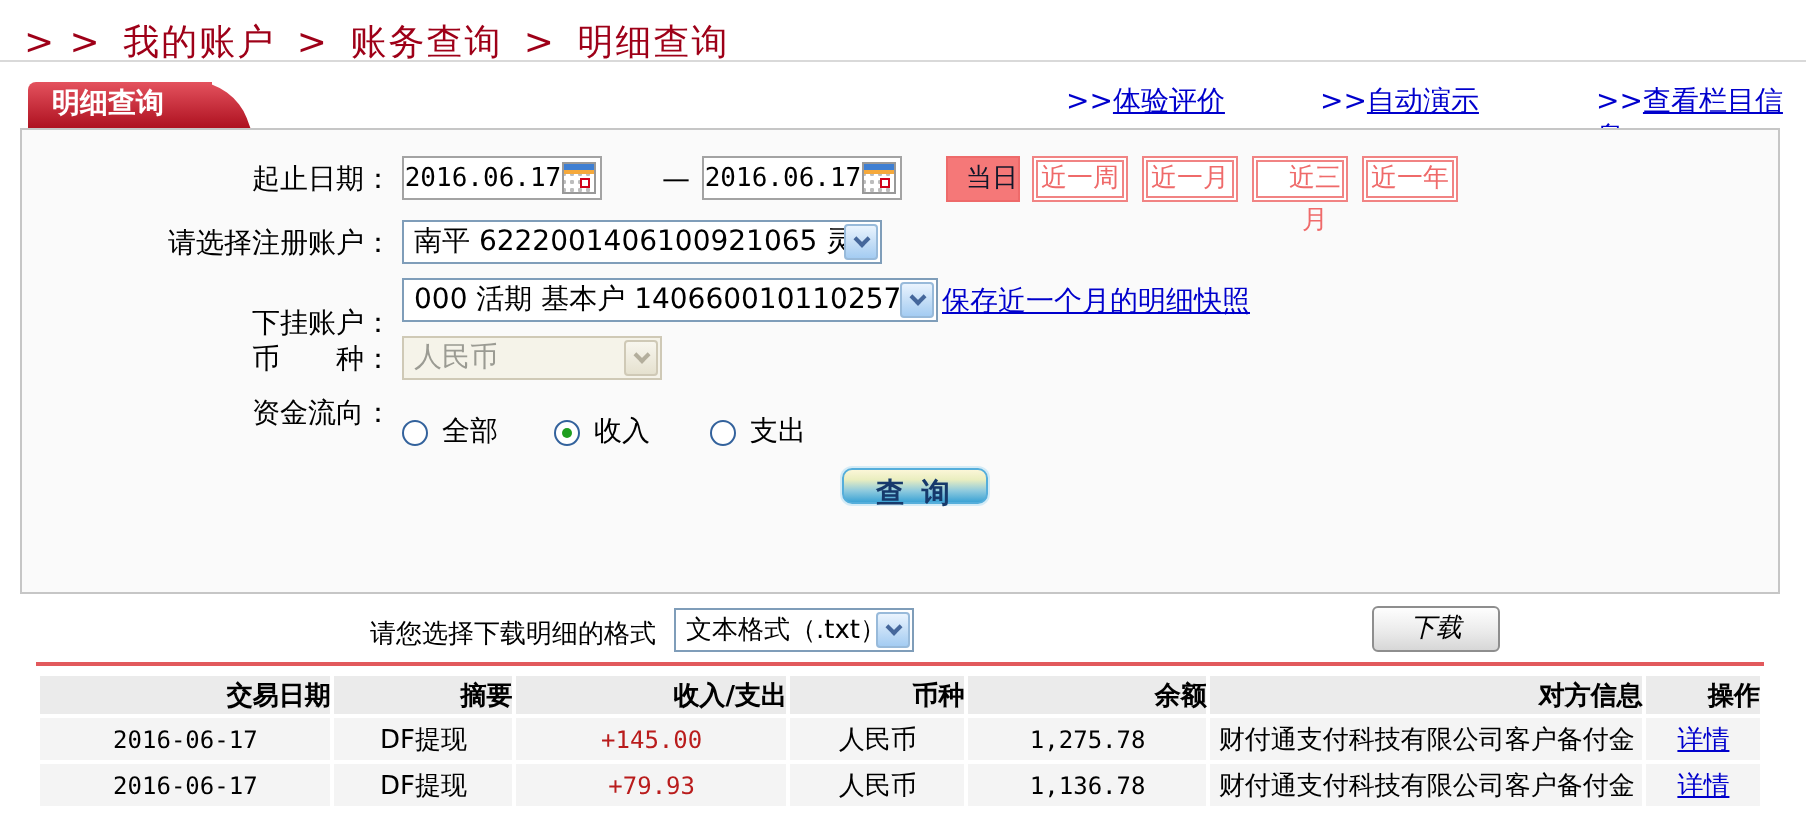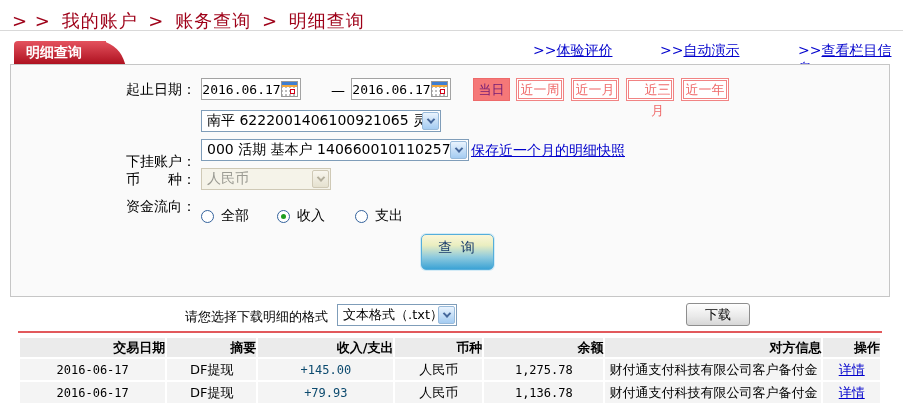--- a/index.html
+++ b/index.html
@@ -33,21 +33,21 @@
   .date-input .dval { flex:1; text-align:center; font-family:"DejaVu Sans Mono",monospace; font-size:13px; }
   .cal { position:relative; width:17px; height:16px; margin-right:2px; border:1px solid #999; background-color:#fff;
          background-image:linear-gradient(#3f7fd2,#3f7fd2),linear-gradient(#f5a93c,#f5a93c),radial-gradient(#bdbdbd 1px,transparent 1.2px);
          background-size:100% 3px,100% 2px,4px 4px; background-position:0 0,0 3px,2px 7px;
          background-repeat:no-repeat,no-repeat,repeat; cursor:pointer; }
   .cal::after { content:""; position:absolute; right:2px; bottom:2px; width:3px; height:3px; border:1px solid #d0021b; background:#fff; }
   .date-dash { position:absolute; top:17px; left:320px; font-size:14px; }
 
   
   .range-btn { position:absolute; top:13px; height:23px; line-height:21px; text-align:center; font-size:13px; cursor:pointer; }
-  .range-btn.solid { background:#f57878; color:#701a75; border:1px solid #ee6a6a; width:37px; }
+  .range-btn.solid { background:#f57878; color:#0f172a; border:1px solid #ee6a6a; width:37px;text-align:right; }
   .range-btn.outline { background:#fff; color:#ef6a6a; border:1px solid #f18383;
                        box-shadow:inset 0 0 0 1px #fff, inset 0 0 0 2px #f18383; width:48px; }
   .rb-1 { left:462px; } .rb-2 { left:505px; } .rb-3 { left:560px; } .rb-4 { left:615px;padding-left:15px; } .rb-5 { left:670px; }
 
   
   .xpselect { position:absolute; height:22px; border:1px solid #7f9db9; background:#fff; display:flex; align-items:center; cursor:pointer; }
   .xpselect .val { padding-left:5px; white-space:nowrap; overflow:hidden; font-size:14px; }
   .xpselect .arrowbox { margin-left:auto; width:17px; height:18px; margin-right:1px; border-radius:2px;
         background:linear-gradient(#eaf4fe,#c3ddf6 55%,#a4ccf2); border:1px solid #98bada;
         display:flex; align-items:center; justify-content:center; flex:0 0 auto; }
@@ -60,40 +60,40 @@
 
   
   .radio-group { position:absolute; top:130px; left:190px; display:flex; align-items:center;margin-top:12px; }
   .radio-opt { display:flex; align-items:center; cursor:pointer; }
   .ro-1 { margin-right:28px; } .ro-2 { margin-right:30px; }
   .rcircle { width:13px; height:13px; border:1px solid #33629c; border-radius:50%; background:#fff; margin-right:7px;
              display:flex; align-items:center; justify-content:center; flex:0 0 auto; }
   .rcircle.checked::after { content:""; width:5px; height:5px; border-radius:50%; background:#1f9e1f; }
 
   
-  .query-btn { position:absolute; left:410px; top:169px; width:73px; height:36px; border:1px solid #55aedb; border-radius:5px;
+  .query-btn { position:absolute; left:410px; top:169px; width:73px; height:18px; border:1px solid #55aedb; border-radius:5px;
                background:linear-gradient(#fbf6d8 0%,#eaeec0 30%,#8ecade 65%,#3ca3d5 100%);
-               color:#16396b; font-weight:normal; font-size:14px; text-align:center; line-height:24px;
+               color:#16396b; font-weight:bold; font-size:14px; text-align:center; line-height:24px;
                box-shadow:0 0 0 1px #d4ebf6; cursor:pointer; letter-spacing:2px; }
 
   
   .format-label { position:absolute; top:308px; left:185px; font-size:13px; }
   .hint { position:absolute; top:308px; left:505px; font-size:13px; }
   .download-btn { position:absolute; top:303px; left:686px; width:64px; height:23px;
                   background:linear-gradient(#fefefe,#e9e9e9 60%,#d7d7d7); border:1px solid #8e8e8e; border-radius:3px;
-                  font-size:13px; text-align:center; line-height:21px; cursor:pointer; }
+                  font-size:13px; text-align:center; line-height:21px; cursor:pointer;font-style:italic; }
 
   
   .table-divider { position:absolute; top:331px; left:18px; width:864px; height:2px; background:#e2595c; }
   .result-table { position:absolute; top:336px; left:18px; width:864px; border-collapse:separate; border-spacing:2px;
                   table-layout:fixed; font-size:13px; }
   .result-table th { background:#ebebeb; font-weight:bold; height:19px; font-size:13px; text-align:right; }
   .result-table td { background:#f4f4f4; height:21px; text-align:center; overflow:hidden; white-space:nowrap; }
   .num { font-family:"DejaVu Sans Mono",monospace; font-size:12px; }
-  .amount { color:#0c4a6e;margin-top:40px; }
+  .amount { color:#b91c1c;margin-top:40px; }
   .detail-link { color:#0000cc; text-decoration:underline; cursor:pointer; }
 </style>
 </head>
 <body>
 
 <div class="page">
 
   <div class="breadcrumb">
     <span>&gt; &gt;</span>
     <span>我的账户</span>
@@ -120,20 +120,21 @@
     <div class="date-input" style="left:340px;">
       <span class="dval">2016.06.17</span>
       <span class="cal"></span>
     </div>
     <div class="range-btn solid rb-1">当日</div>
     <div class="range-btn outline rb-2">近一周</div>
     <div class="range-btn outline rb-3">近一月</div>
     <div class="range-btn outline rb-4">近三月</div>
     <div class="range-btn outline rb-5">近一年</div>
 
+    <div class="flabel" style="top:48px;left:0;">请选择注册账户：</div>
     <div class="xpselect" style="top:45px;left:190px;width:240px;">
       <span class="val">南平 6222001406100921065 灵通卡</span>
       <span class="arrowbox">
           <span class="chev"></span>
         </span>
     </div>
 
     <div class="flabel" style="top:88px;left:0;font-family:Liberation Serif, serif;">下挂账户：</div>
     <div class="xpselect" style="top:74px;left:190px;width:268px;">
       <span class="val">000 活期 基本户 1406600101102571848</span>

